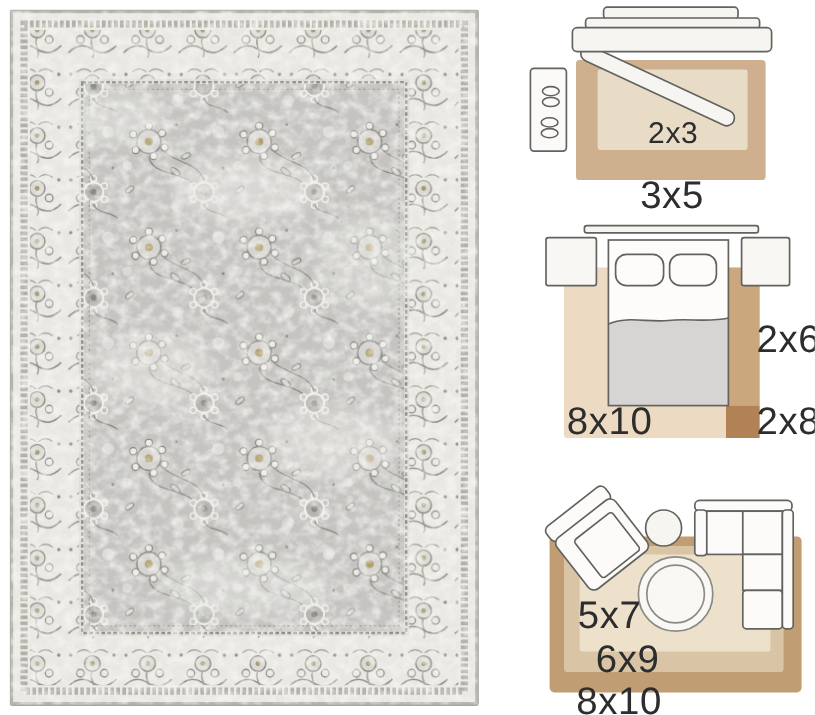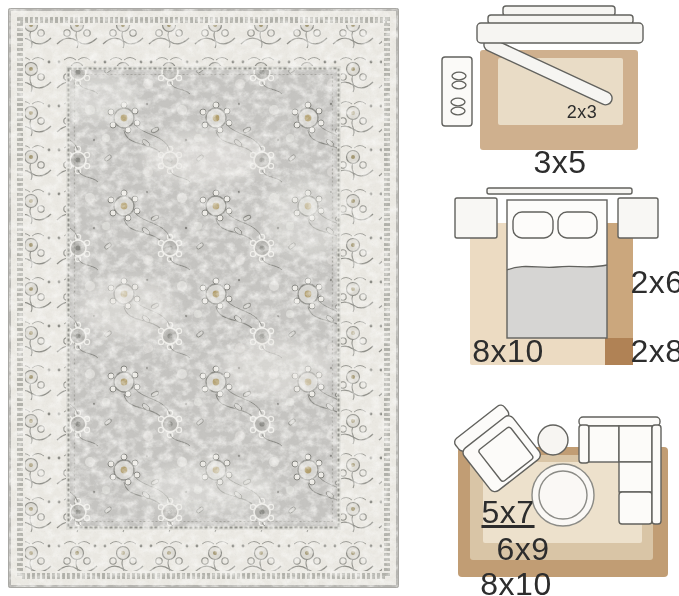--- a/index.html
+++ b/index.html
@@ -11,21 +11,21 @@
   .diagram{position:absolute;}
   #diagram-entryway{left:438px;top:0;width:241px;height:178px;}
   #diagram-bedroom{left:438px;top:178px;width:241px;height:198px;}
   #diagram-living{left:438px;top:376px;width:241px;height:220px;}
   .diagram svg{position:absolute;left:0;top:0;}
   .lbl{
     position:absolute;transform:translate(-50%,-50%);
     color:#2d2d2d;font-size:32px;line-height:1;white-space:nowrap;
     letter-spacing:0.5px;
   }
-  .lbl.small{font-size:18px;margin-left:21px;}
+  .lbl.small{font-size:25px;}
 </style>
 </head>
 <body>
 
 <svg class="rug-photo" viewBox="0 0 391 580" width="391" height="580">
   <defs>
     <pattern id="bp" width="46" height="44" patternUnits="userSpaceOnUse">
       <rect width="46" height="44" fill="#eae8e2"></rect>
       <circle cx="23" cy="17" r="6.5" fill="#dcdad3" stroke="#8c8c86" stroke-width="1.2"></circle>
       <circle cx="23" cy="17" r="2" fill="#a39873"></circle>
@@ -180,16 +180,16 @@
         <rect x="181" y="86" width="33" height="30"></rect>
         <rect x="181" y="116" width="33" height="32" rx="3"></rect>
         <rect x="214" y="49" width="9" height="99" rx="3"></rect>
       </g>
       <g stroke="#8b8b86">
         <circle cx="125" cy="119" r="31" fill="#faf8f5"></circle>
         <circle cx="125" cy="119" r="24" fill="none"></circle>
       </g>
     </g>
   </svg>
-  <div class="lbl" style="left:70px;top:136px;text-decoration:underline;">5x7</div>
+  <div class="lbl" style="left:70px;top:136px;">5x7</div>
   <div class="lbl" style="left:69px;top:173px;margin-left:16px;">6x9</div>
   <div class="lbl" style="left:78px;top:208px;">8x10</div>
 </div>
 
 </body></html>

